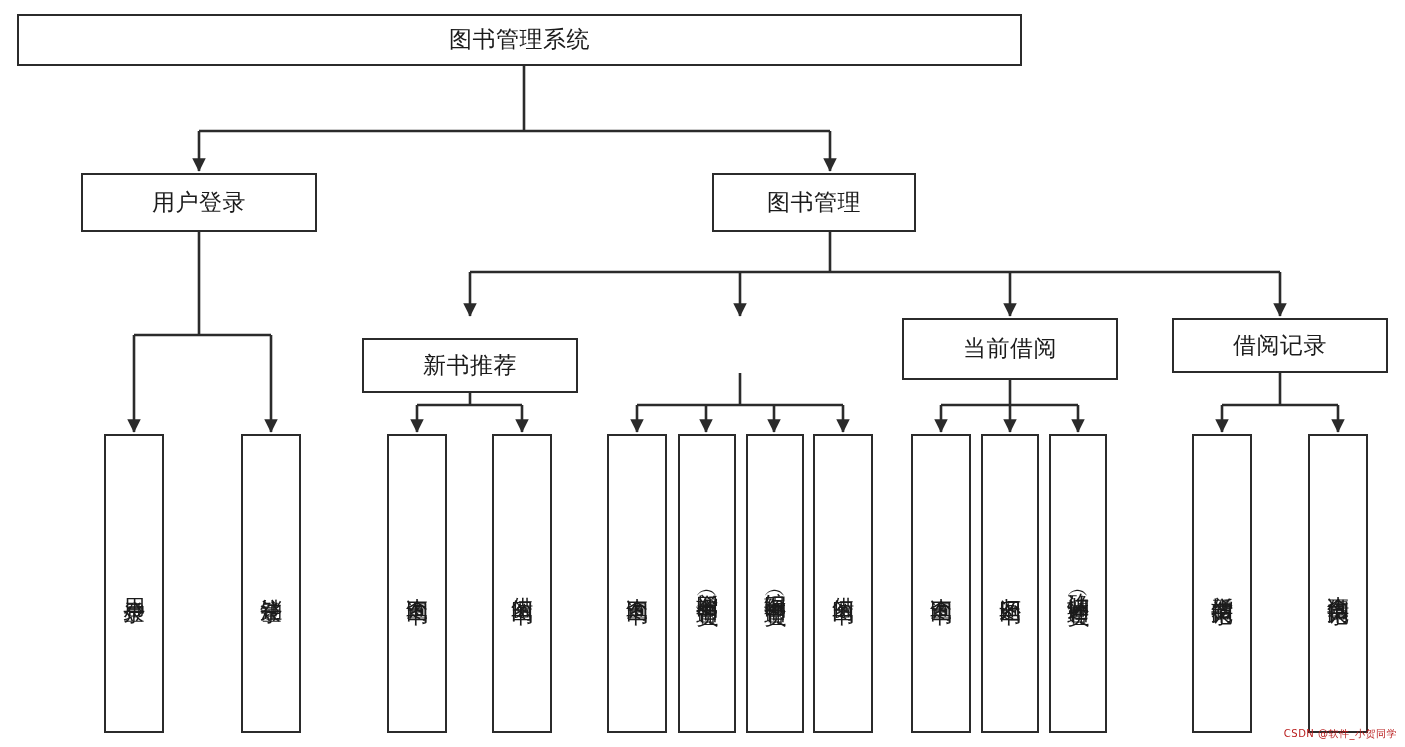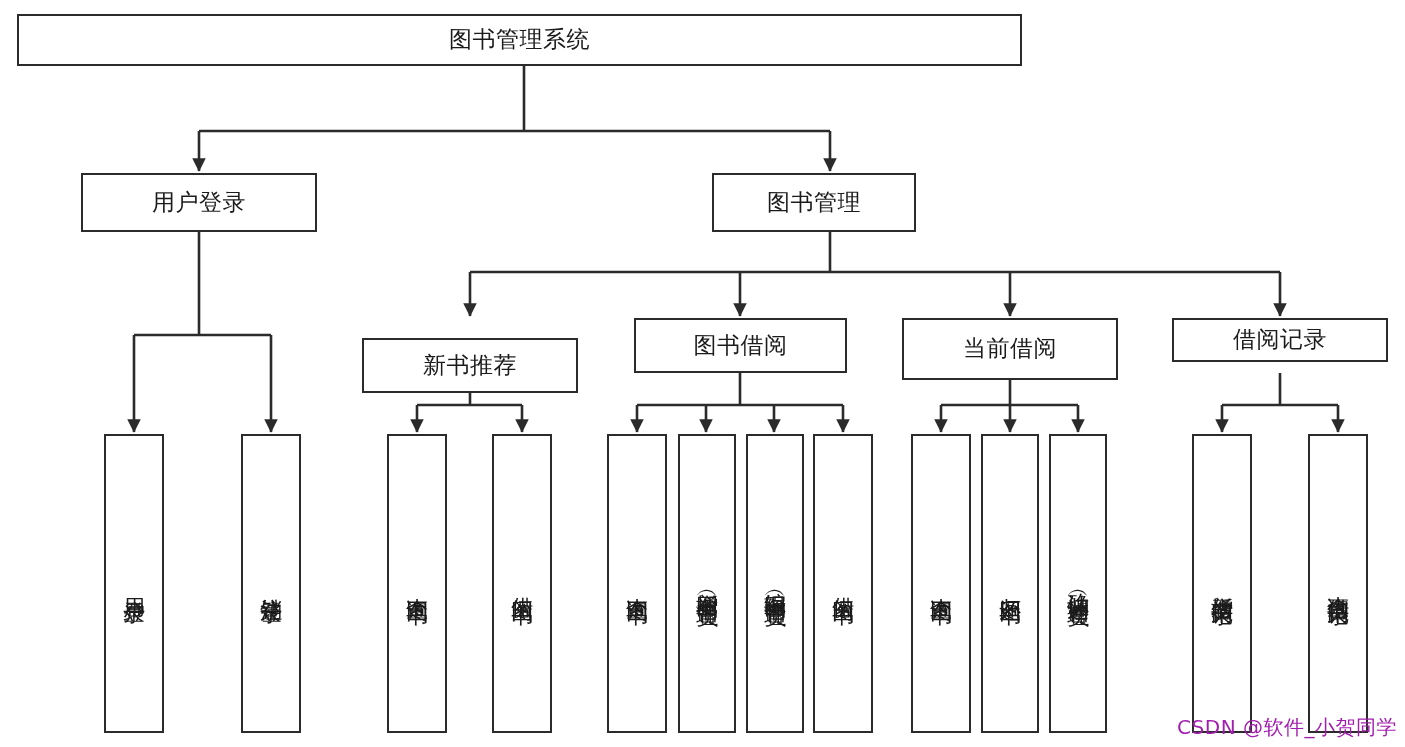--- a/index.html
+++ b/index.html
@@ -60,22 +60,22 @@
     font-size: 22px;
     line-height: 1.12;
     letter-spacing: 2px;
     text-align: center;
     max-height: 280px;
   }
   #watermark {
     position: absolute;
     right: 8px;
     bottom: 6px;
-    font-size: 20px;
-    color: #a21caf;
+    font-size: 10px;
+    color: #b91c1c;
     letter-spacing: 0.5px;
     z-index: 6;
     white-space: nowrap;
     font-family: "DejaVu Sans", "Liberation Sans", sans-serif;
   }
 </style>
 </head>
 <body>
 
 <div id="canvas">
@@ -139,27 +139,24 @@
   <div class="node horiz" style="left:81px; top:173px; width:236px; height:59px;">
     <span class="node-label">用户登录</span>
   </div>
   <div class="node horiz" style="left:712px; top:173px; width:204px; height:59px;">
     <span class="node-label">图书管理</span>
   </div>
 
   <div class="node horiz" style="left:362px; top:318px; width:216px; height:55px;margin-top:20px;">
     <span class="node-label">新书推荐</span>
   </div>
-  <div class="node horiz" style="left:634px; top:318px; width:213px; height:55px;">
-    <span class="node-label">图书借阅</span>
-  </div>
   <div class="node horiz" style="left:902px; top:318px; width:216px; height:62px;">
     <span class="node-label">当前借阅</span>
   </div>
-  <div class="node horiz" style="left:1172px; top:318px; width:216px; height:44px;">
+  <div class="node horiz" style="left:1172px; top:318px; width:216px; height:55px;">
     <span class="node-label">借阅记录</span>
   </div>
 
   <div class="node vert" style="left:104px; top:434px; width:60px; height:299px;">
     <span class="node-label">用户登录</span>
   </div>
   <div class="node vert" style="left:241px; top:434px; width:60px; height:299px;">
     <span class="node-label">注销登录</span>
   </div>
 

